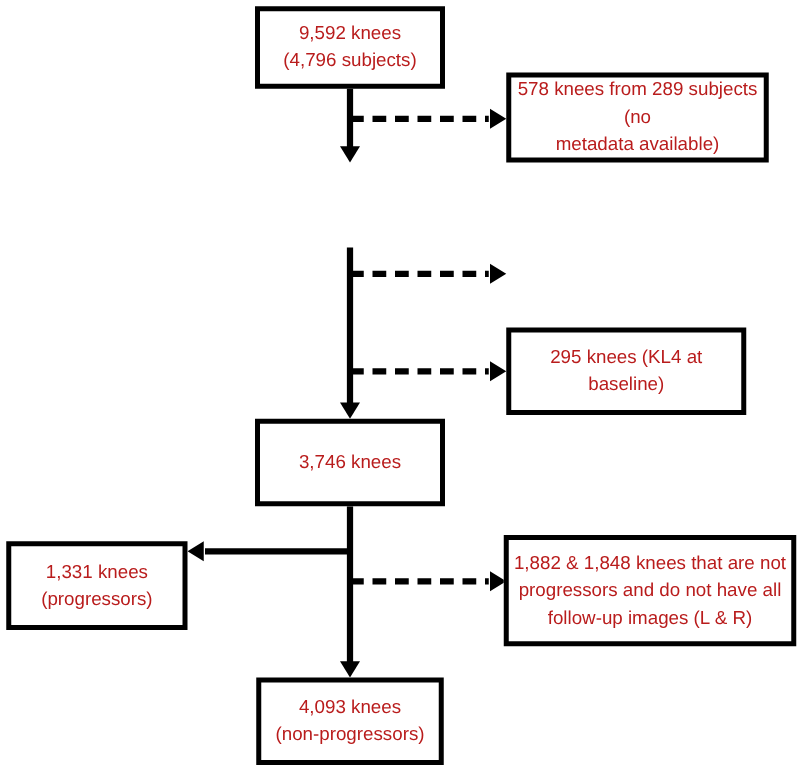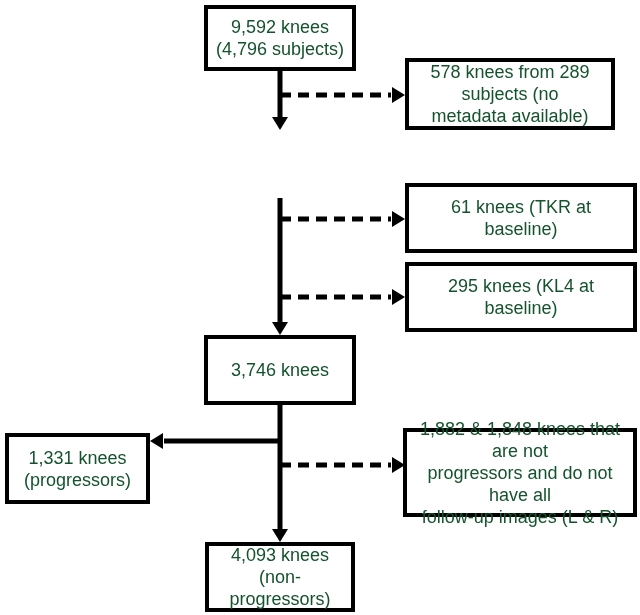--- a/index.html
+++ b/index.html
@@ -6,23 +6,23 @@
     margin: 0;
     padding: 0;
     background: #ffffff;
   }
   .canvas {
     position: relative;
     width: 640px;
     height: 615px;
     background: #ffffff;
     font-family: "Liberation Sans", sans-serif;
-    font-size: 18px;
+    font-size: 15px;
     line-height: 22px;
-    color: #14532d;
+    color: #b91c1c;
     overflow: hidden;
   }
   .arrows {
     position: absolute;
     left: 0;
     top: 0;
     width: 640px;
     height: 615px;
   }
   .node {
@@ -40,21 +40,21 @@
     white-space: pre-line;
   }
   
   #n-total    { left: 204px; top:   5px; width: 152px; height: 66px; }
   #n-meta     { left: 204px; top: 130px; width: 152px; height: 68px; }
   #n-eligible { left: 204px; top: 335px; width: 152px; height: 70px; }
   #n-nonprog  { left: 205px; top: 542px; width: 150px; height: 70px; }
   
   #n-nometa   { left: 405px; top:  58px; width: 210px; height: 72px; }
   #n-tkr      { left: 405px; top: 183px; width: 232px; height: 70px; }
-  #n-kl4      { left: 405px; top: 262px; width: 232px; height: 70px; justify-content: flex-end; }
+  #n-kl4      { left: 405px; top: 262px; width: 192px; height: 70px; }
   #n-excl     { left: 403px; top: 428px; width: 234px; height: 89px; }
   
   #n-prog     { left:   5px; top: 413px; width: 145px; height: 71px; margin-top: 20px; }
 </style>
 </head>
 <body>
 
 <div class="canvas">
 
   <svg class="arrows" width="640" height="615" viewBox="0 0 640 615" xmlns="http://www.w3.org/2000/svg">
@@ -90,23 +90,20 @@
     <span class="label">9,592 knees
 (4,796 subjects)</span>
   </div>
 
   <div class="node" id="n-nometa">
     <span class="label">578 knees from 289 subjects (no
 metadata available)</span>
   </div>
 
 
-  <div class="node" id="n-tkr">
-    <span class="label">61 knees (TKR at baseline)</span>
-  </div>
 
   <div class="node" id="n-kl4">
     <span class="label">295 knees (KL4 at baseline)</span>
   </div>
 
   <div class="node" id="n-eligible">
     <span class="label">3,746 knees</span>
   </div>
 
   <div class="node" id="n-prog">

